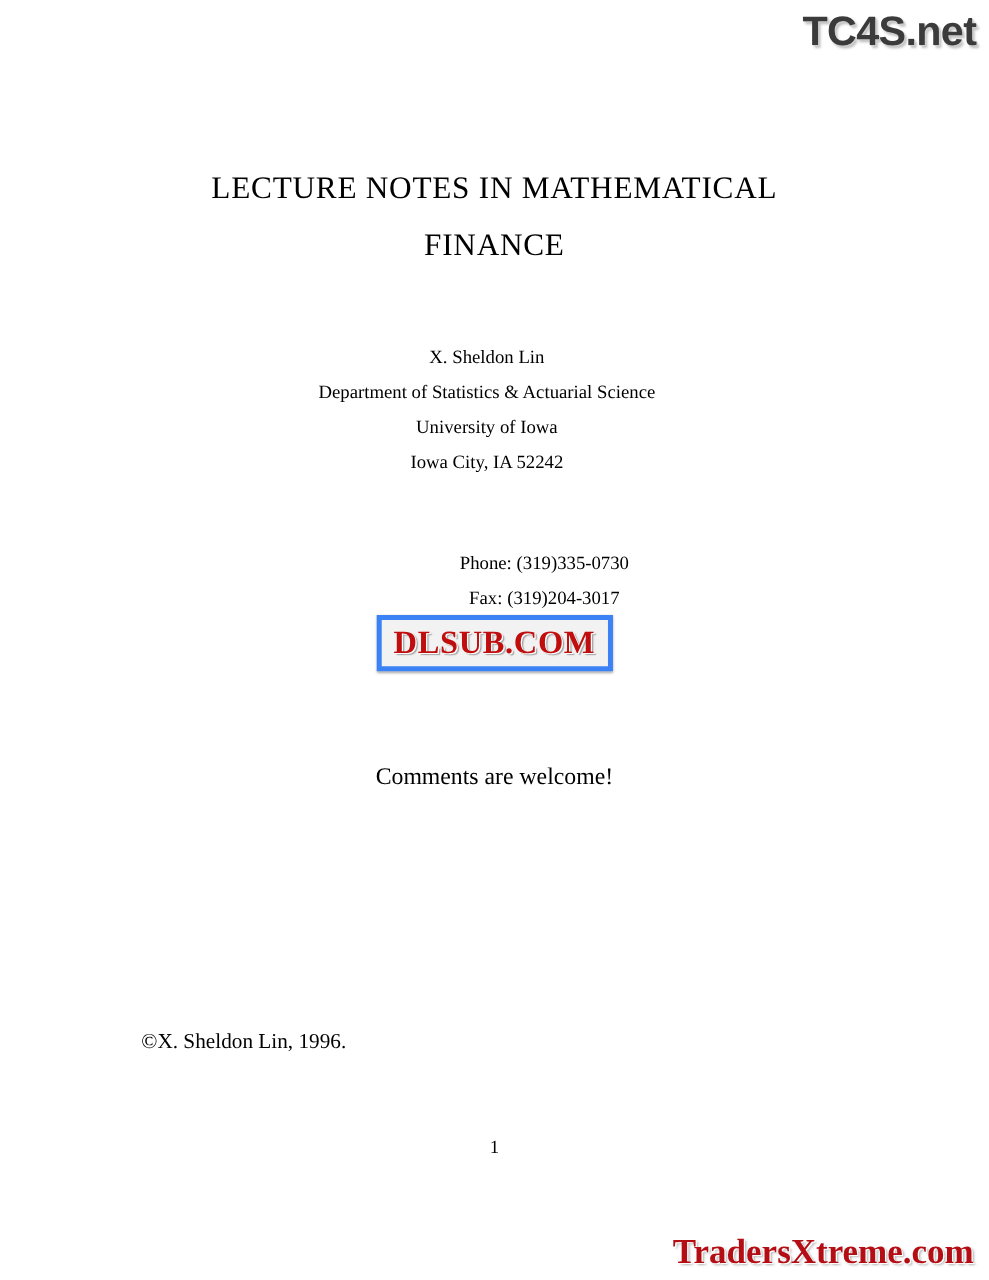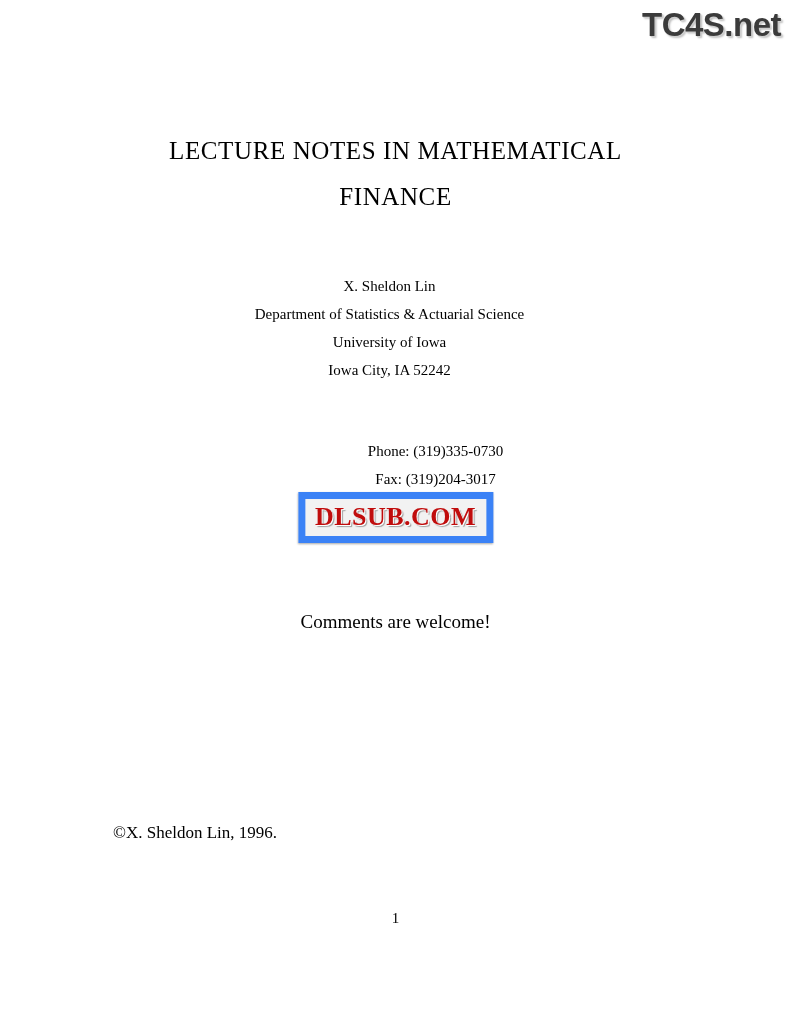--- a/index.html
+++ b/index.html
@@ -79,21 +79,21 @@
   }
 
   
   .stamp {
     position: absolute;
     top: 492px;
     left: 50%;
     transform: translateX(-50%);
     padding: 3px 10px 4px 10px;
     background: #f2f2f2;
-    border: 7px solid #3b82f6;
+    border: 4px solid #3b82f6;
     box-shadow: 0 1px 2px rgba(0,0,0,0.35);
   }
   .stamp-text {
     font-family: "Liberation Serif", serif;
     font-weight: bold;
     font-size: 26px;
     letter-spacing: 0.5px;
     color: #c00d0d;
     text-shadow: 1px 1px 0 #ffffff, 2px 2px 1px rgba(90,90,90,0.55);
     white-space: nowrap;
@@ -166,14 +166,15 @@
   <div class="stamp">
     <span class="stamp-text">DLSUB.COM</span>
   </div>
 
   <div class="comments">Comments are welcome!</div>
 
   <div class="copyright">©X. Sheldon Lin, 1996.</div>
 
   <div class="page-number">1</div>
 
+  <div class="watermark-bottom">TradersXtreme.com</div>
 
 </div>
 
 </body></html>

